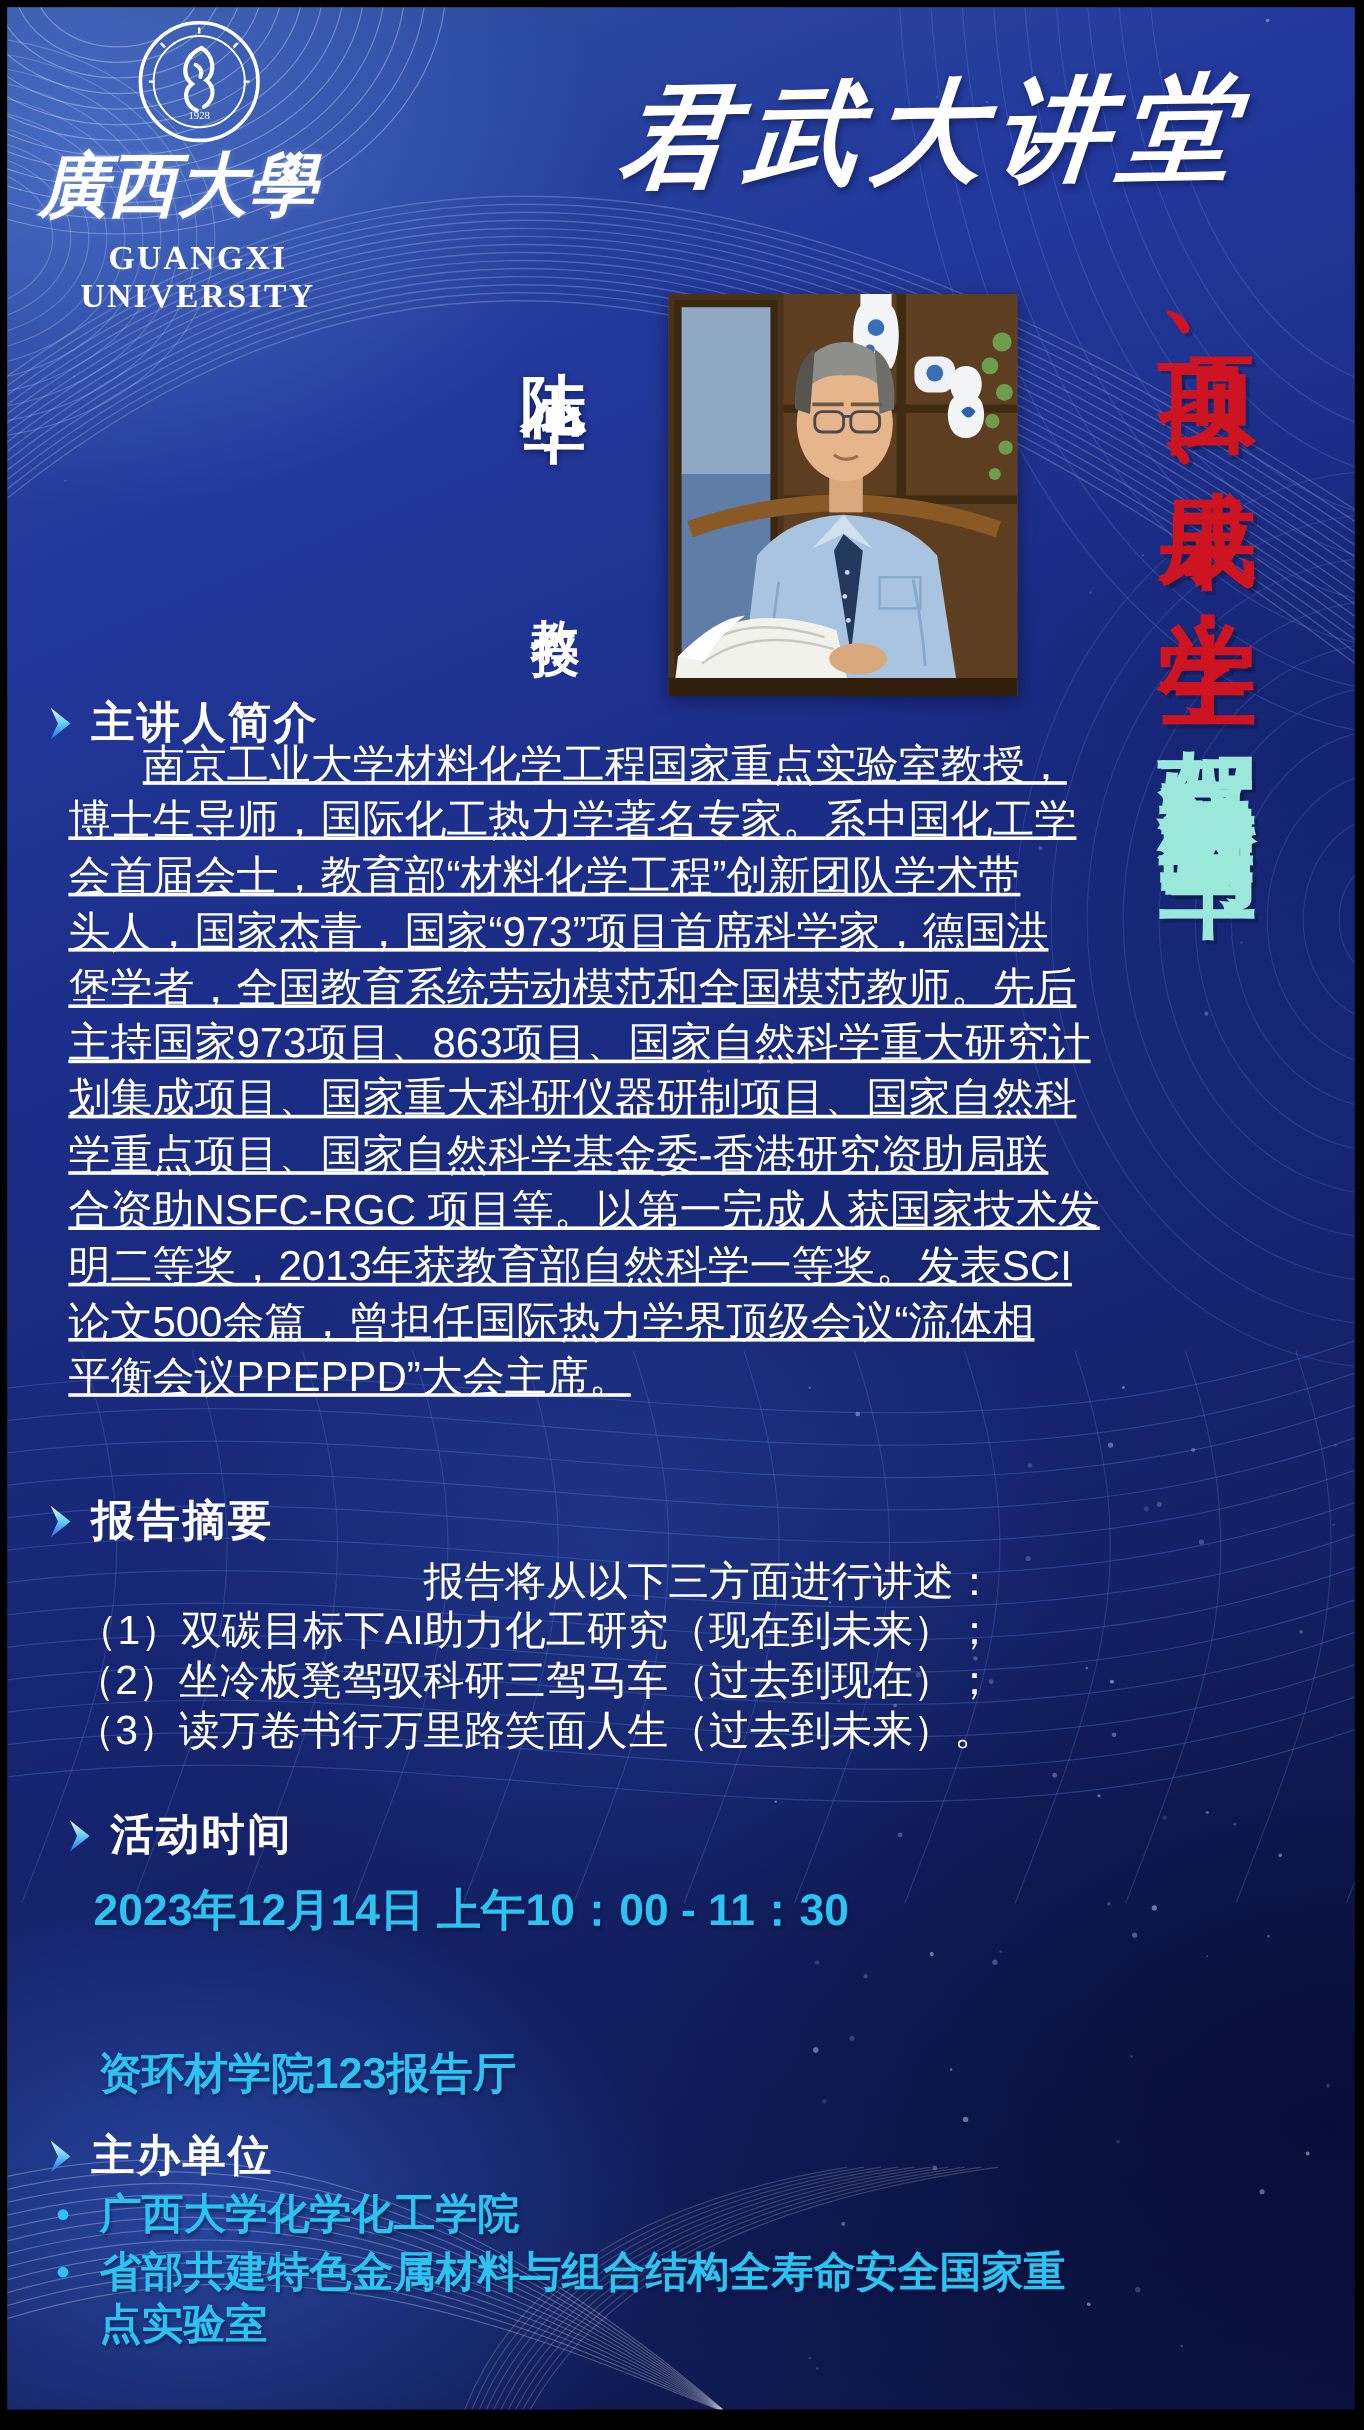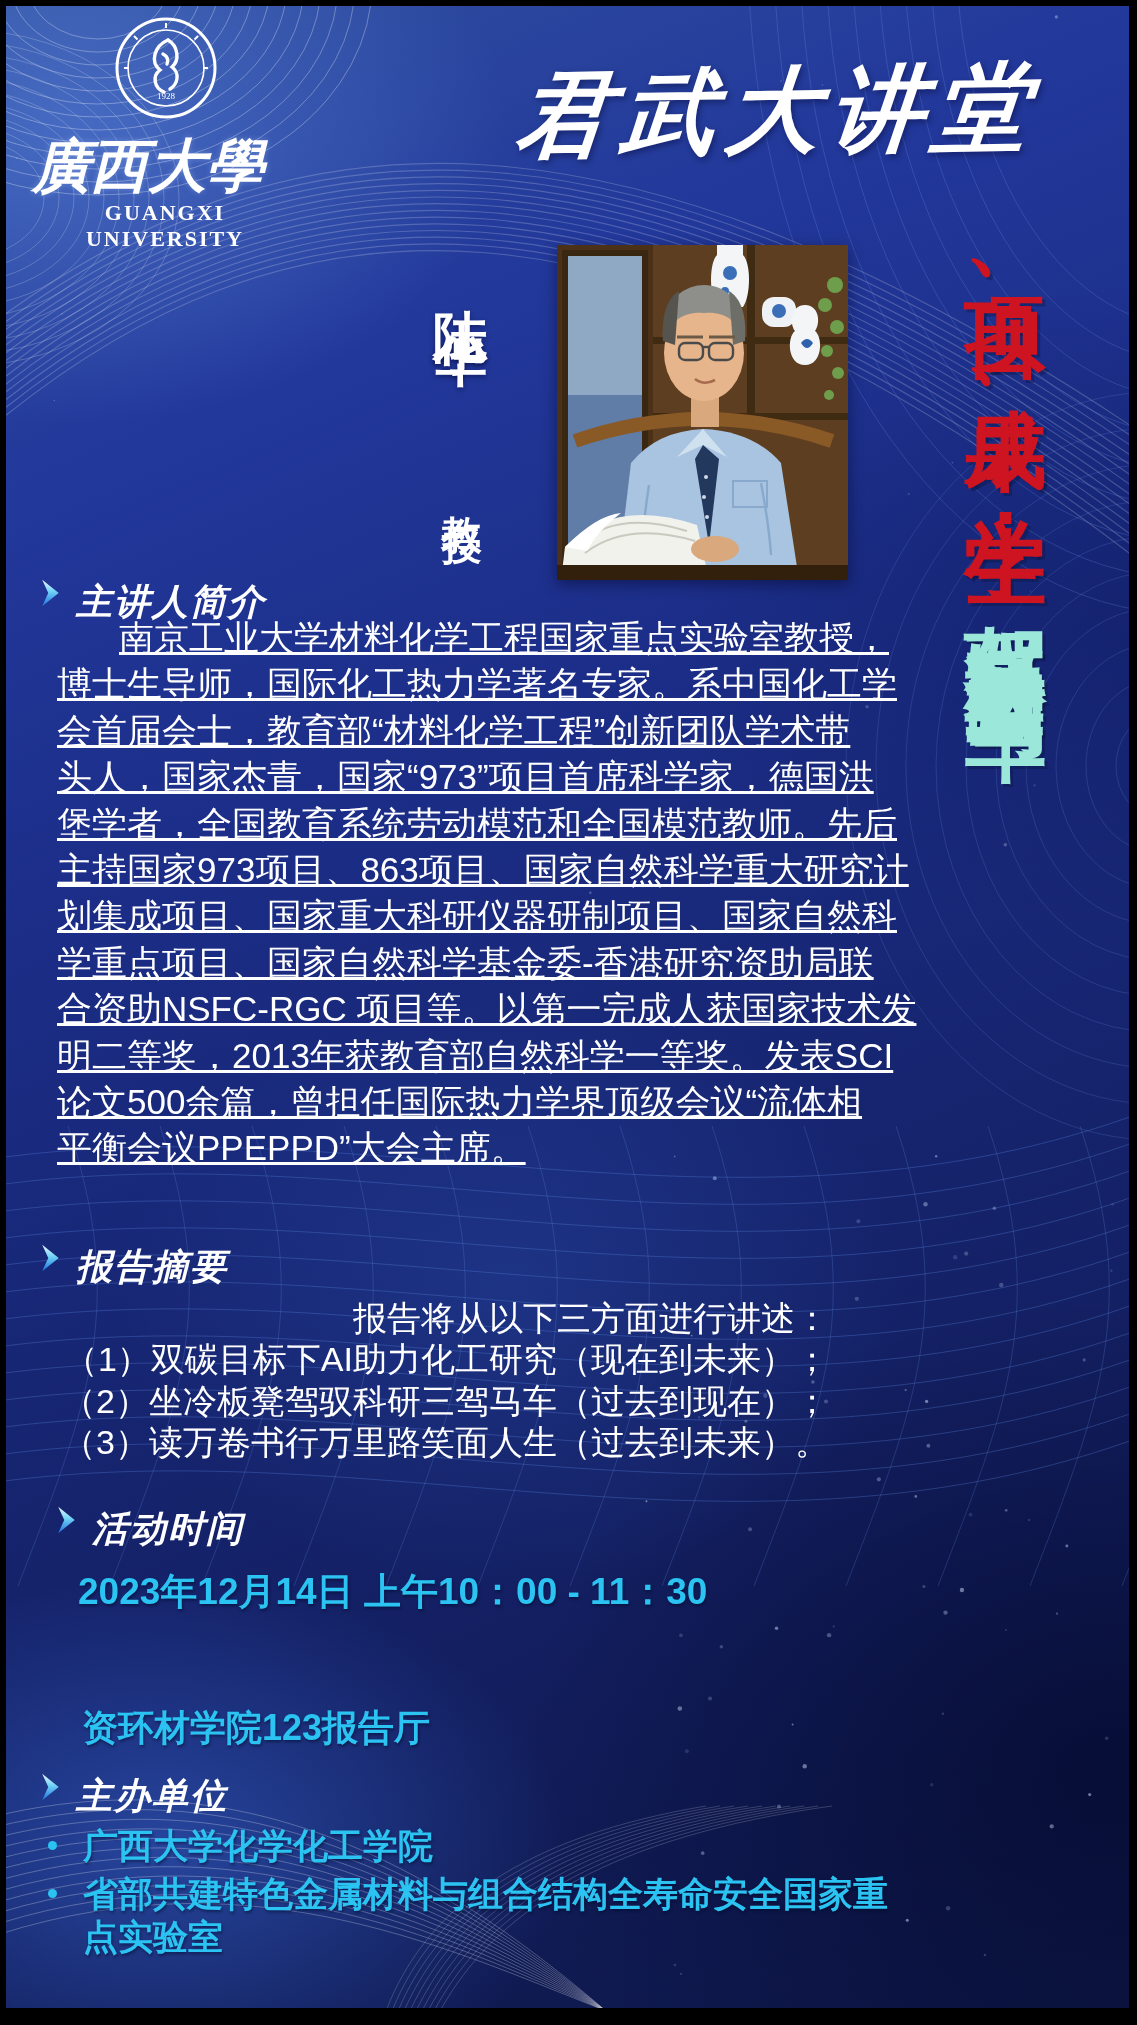--- a/index.html
+++ b/index.html
@@ -18,25 +18,25 @@
       radial-gradient(ellipse 700px 500px at 100% 30%, rgba(10,20,80,.35), transparent 65%),
       linear-gradient(157deg,#30509f 0%,#22389b 20%,#1b2d87 38%,#172673 56%,#131f61 74%,#0d1747 100%);
   }
   .bg{position:absolute;left:0;top:0;width:1123px;height:2002px;pointer-events:none;}
 
   
   .seal{position:absolute;left:108px;top:10px;width:104px;height:104px;}
   .logo-cn{
     position:absolute;left:26px;top:112px;width:266px;display:flex;justify-content:space-between;
     color:#fff;font-family:"DejaVu Serif","Liberation Serif",serif;font-style:italic;font-weight:700;
-    font-size:58px;line-height:72px;text-shadow:0 0 6px rgba(180,210,255,.35);margin-top:12px;
+    font-size:58px;line-height:72px;text-shadow:0 0 6px rgba(180,210,255,.35);
   }
   .logo-en{
     position:absolute;left:20px;top:194px;width:278px;text-align:center;color:#fff;
-    font-family:"Liberation Serif","DejaVu Serif",serif;font-weight:700;font-size:22px;letter-spacing:2px;
+    font-family:"Liberation Serif","DejaVu Serif",serif;font-weight:700;font-size:28px;letter-spacing:2px;
   }
   .main-title{
     position:absolute;left:512px;top:52px;width:560px;margin:0;color:#fff;
     font-family:"DejaVu Serif","Liberation Serif",serif;font-style:italic;font-weight:900;
     font-size:94px;line-height:104px;letter-spacing:10px;transform:skewX(-6deg) rotate(-1deg);
     text-shadow:2px 3px 6px rgba(0,0,40,.4);white-space:nowrap;
   }
 
   
   .v-text{writing-mode:vertical-rl;text-orientation:upright;}
@@ -52,21 +52,21 @@
   
   .banner{
     position:absolute;left:950px;top:228px;height:1680px;
     font-weight:900;font-size:82px;letter-spacing:9px;line-height:100px;
     text-shadow:3px 3px 0 rgba(10,20,60,.35);white-space:nowrap;
   }
   .banner .red{color:#ce1421;}
   .banner .teal{color:#9be7da;}
 
   
-  .sec-head{position:absolute;display:flex;gap:14px;font-style:italic;}
+  .sec-head{position:absolute;display:flex;align-items:center;gap:14px;}
   .sec-head h2{margin:0;color:#fff;font-size:36px;font-weight:900;letter-spacing:2px;}
   .chev{width:22px;height:30px;flex:0 0 auto;}
 
   .bio{position:absolute;left:51px;top:609px;width:920px;color:#fff;font-size:35px;font-weight:500;text-decoration:underline;}
   .bio .ln{line-height:46.4px;white-space:nowrap;}
   .bio .ln.first{padding-left:62px;}
 
   .abstract{position:absolute;left:56px;top:1292px;color:#fff;font-size:34px;font-weight:500;}
   .abstract .ln{line-height:41.4px;white-space:nowrap;text-align:right;}
   .abstract .ln.intro{padding-left:14px;}

